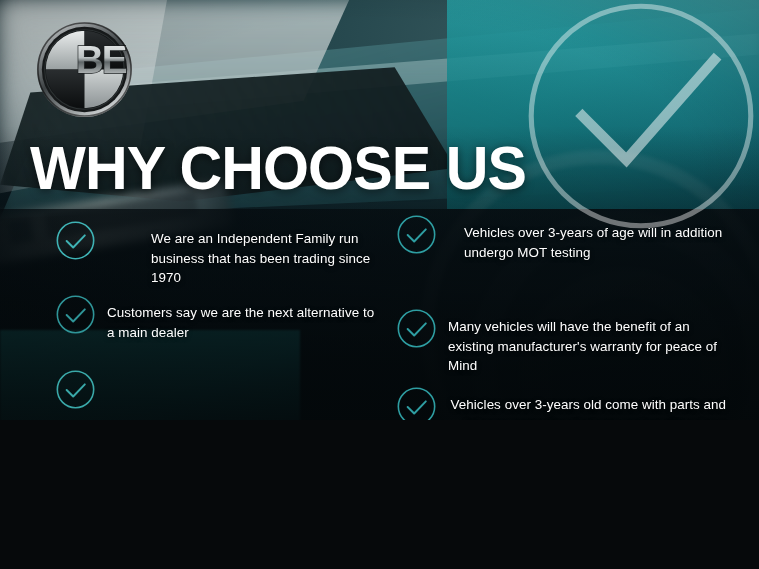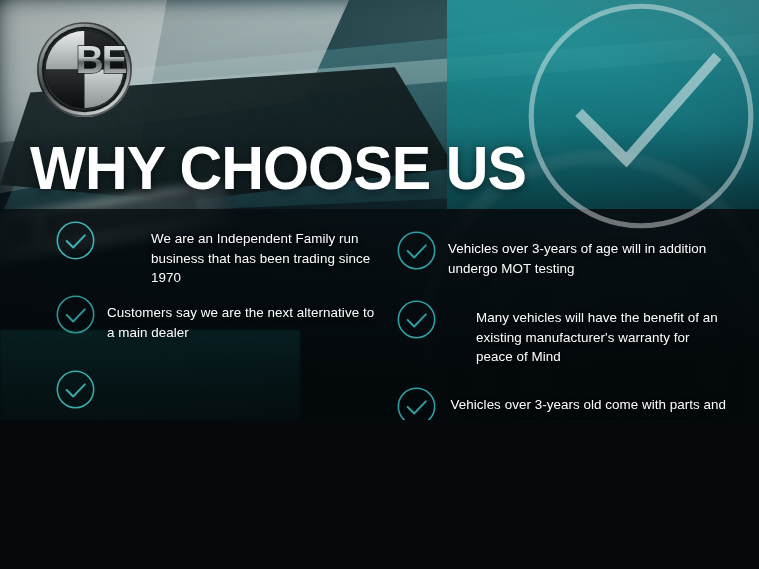--- a/index.html
+++ b/index.html
@@ -218,22 +218,22 @@
     text-shadow: 0 1px 4px rgba(0,0,0,0.75);
     padding-top: 6px;
   }
 
   
   .f-l1 { top: 14px; gap: 44px; }
   .f-l2 { top: 88px; }
   .f-l3 { top: 163px; }
   .f-l4 { top: 257px; }
 
-  .f-r1 { top: 24px; }
-  .f-r2 { top: 93px; gap: 28px; }
+  .f-r1 { top: 8px; gap: 16px; }
+  .f-r2 { top: 102px; }
   .f-r3 { top: 180px; text-align: right; }
   .f-r4 { top: 262px; }
 
   .f-l1 .feature-text { text-shadow: 0 1px 5px rgba(0,0,0,0.95); }
 </style>
 </head>
 <body>
 
 <div id="poster">
 

